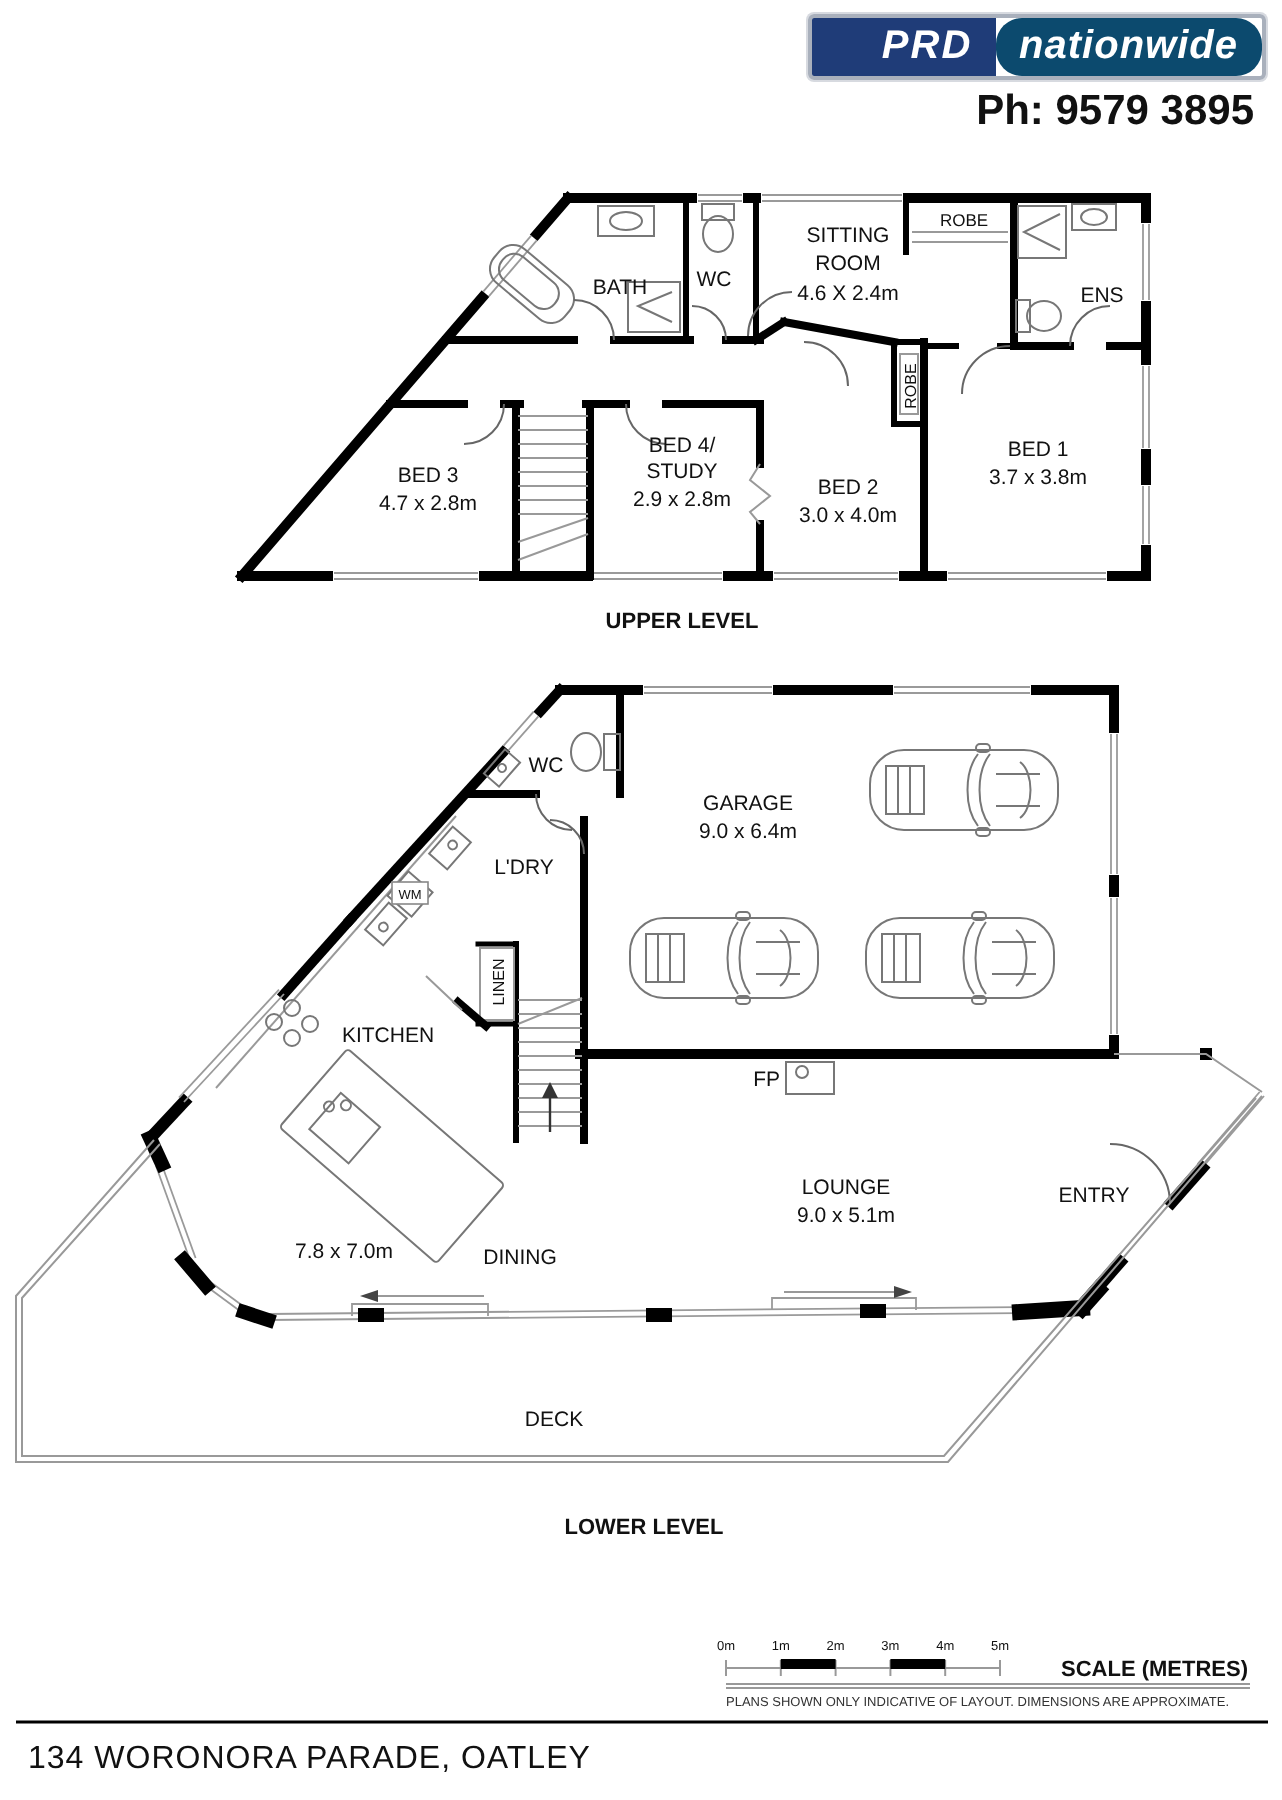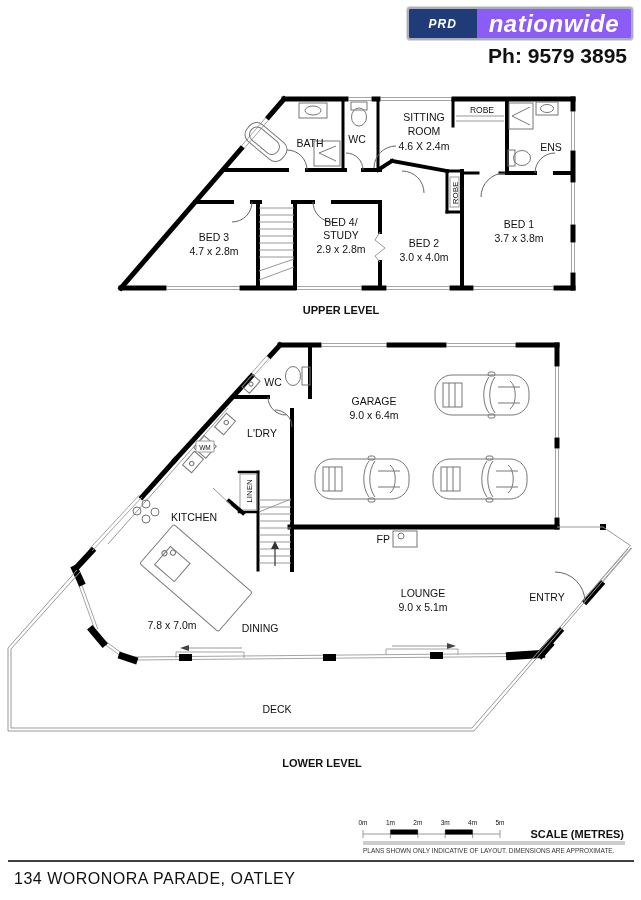--- a/index.html
+++ b/index.html
@@ -2,23 +2,23 @@
 <html><head>
 <meta charset="utf-8">
 <style>
   html,body{margin:0;padding:0;background:#fff;}
   .page{position:relative;width:641px;height:900px;background:#fff;overflow:hidden;
         font-family:"Liberation Sans", sans-serif;}
   
   .logo{position:absolute;top:7px;right:8px;height:29px;display:flex;align-items:stretch;
         border:2px solid #a9b0bc;border-radius:3px;overflow:hidden;box-shadow:0 0 0 1px #d7dae0;}
   .logo .prd{background:#1f3c78;color:#fff;font-weight:bold;font-style:italic;
-        font-size:12px;display:flex;align-items:center;justify-content:center;width:68px;letter-spacing:1px;}
-  .logo .nw{background:#8b5cf6;color:#fff;font-weight:bold;font-style:italic;
-        font-size:24px;display:flex;align-items:center;justify-content:center;padding:0 12px;letter-spacing:.5px;}
+        font-size:20px;display:flex;align-items:center;justify-content:center;width:68px;letter-spacing:1px;padding-left:24px;}
+  .logo .nw{background:#0c4a6e;color:#fff;font-weight:bold;font-style:italic;
+        font-size:20px;display:flex;align-items:center;justify-content:center;padding:0 12px;letter-spacing:.5px;border-radius:13px;}
   .phone{position:absolute;top:44px;right:14px;font-size:21px;font-weight:600;color:#111;}
   svg{position:absolute;left:0;top:0;}
   svg text{font-family:"Liberation Sans", sans-serif;fill:#111;}
   .lbl{font-size:10.5px;}
   .sm{font-size:8px;}
   .big{font-size:11px;font-weight:bold;}
   .tick{font-size:6.5px;}
   .disc{font-size:6.5px;fill:#333;}
   .addr{font-size:16px;letter-spacing:.5px;}
   .wall{stroke:#000;stroke-linecap:square;fill:none;}

